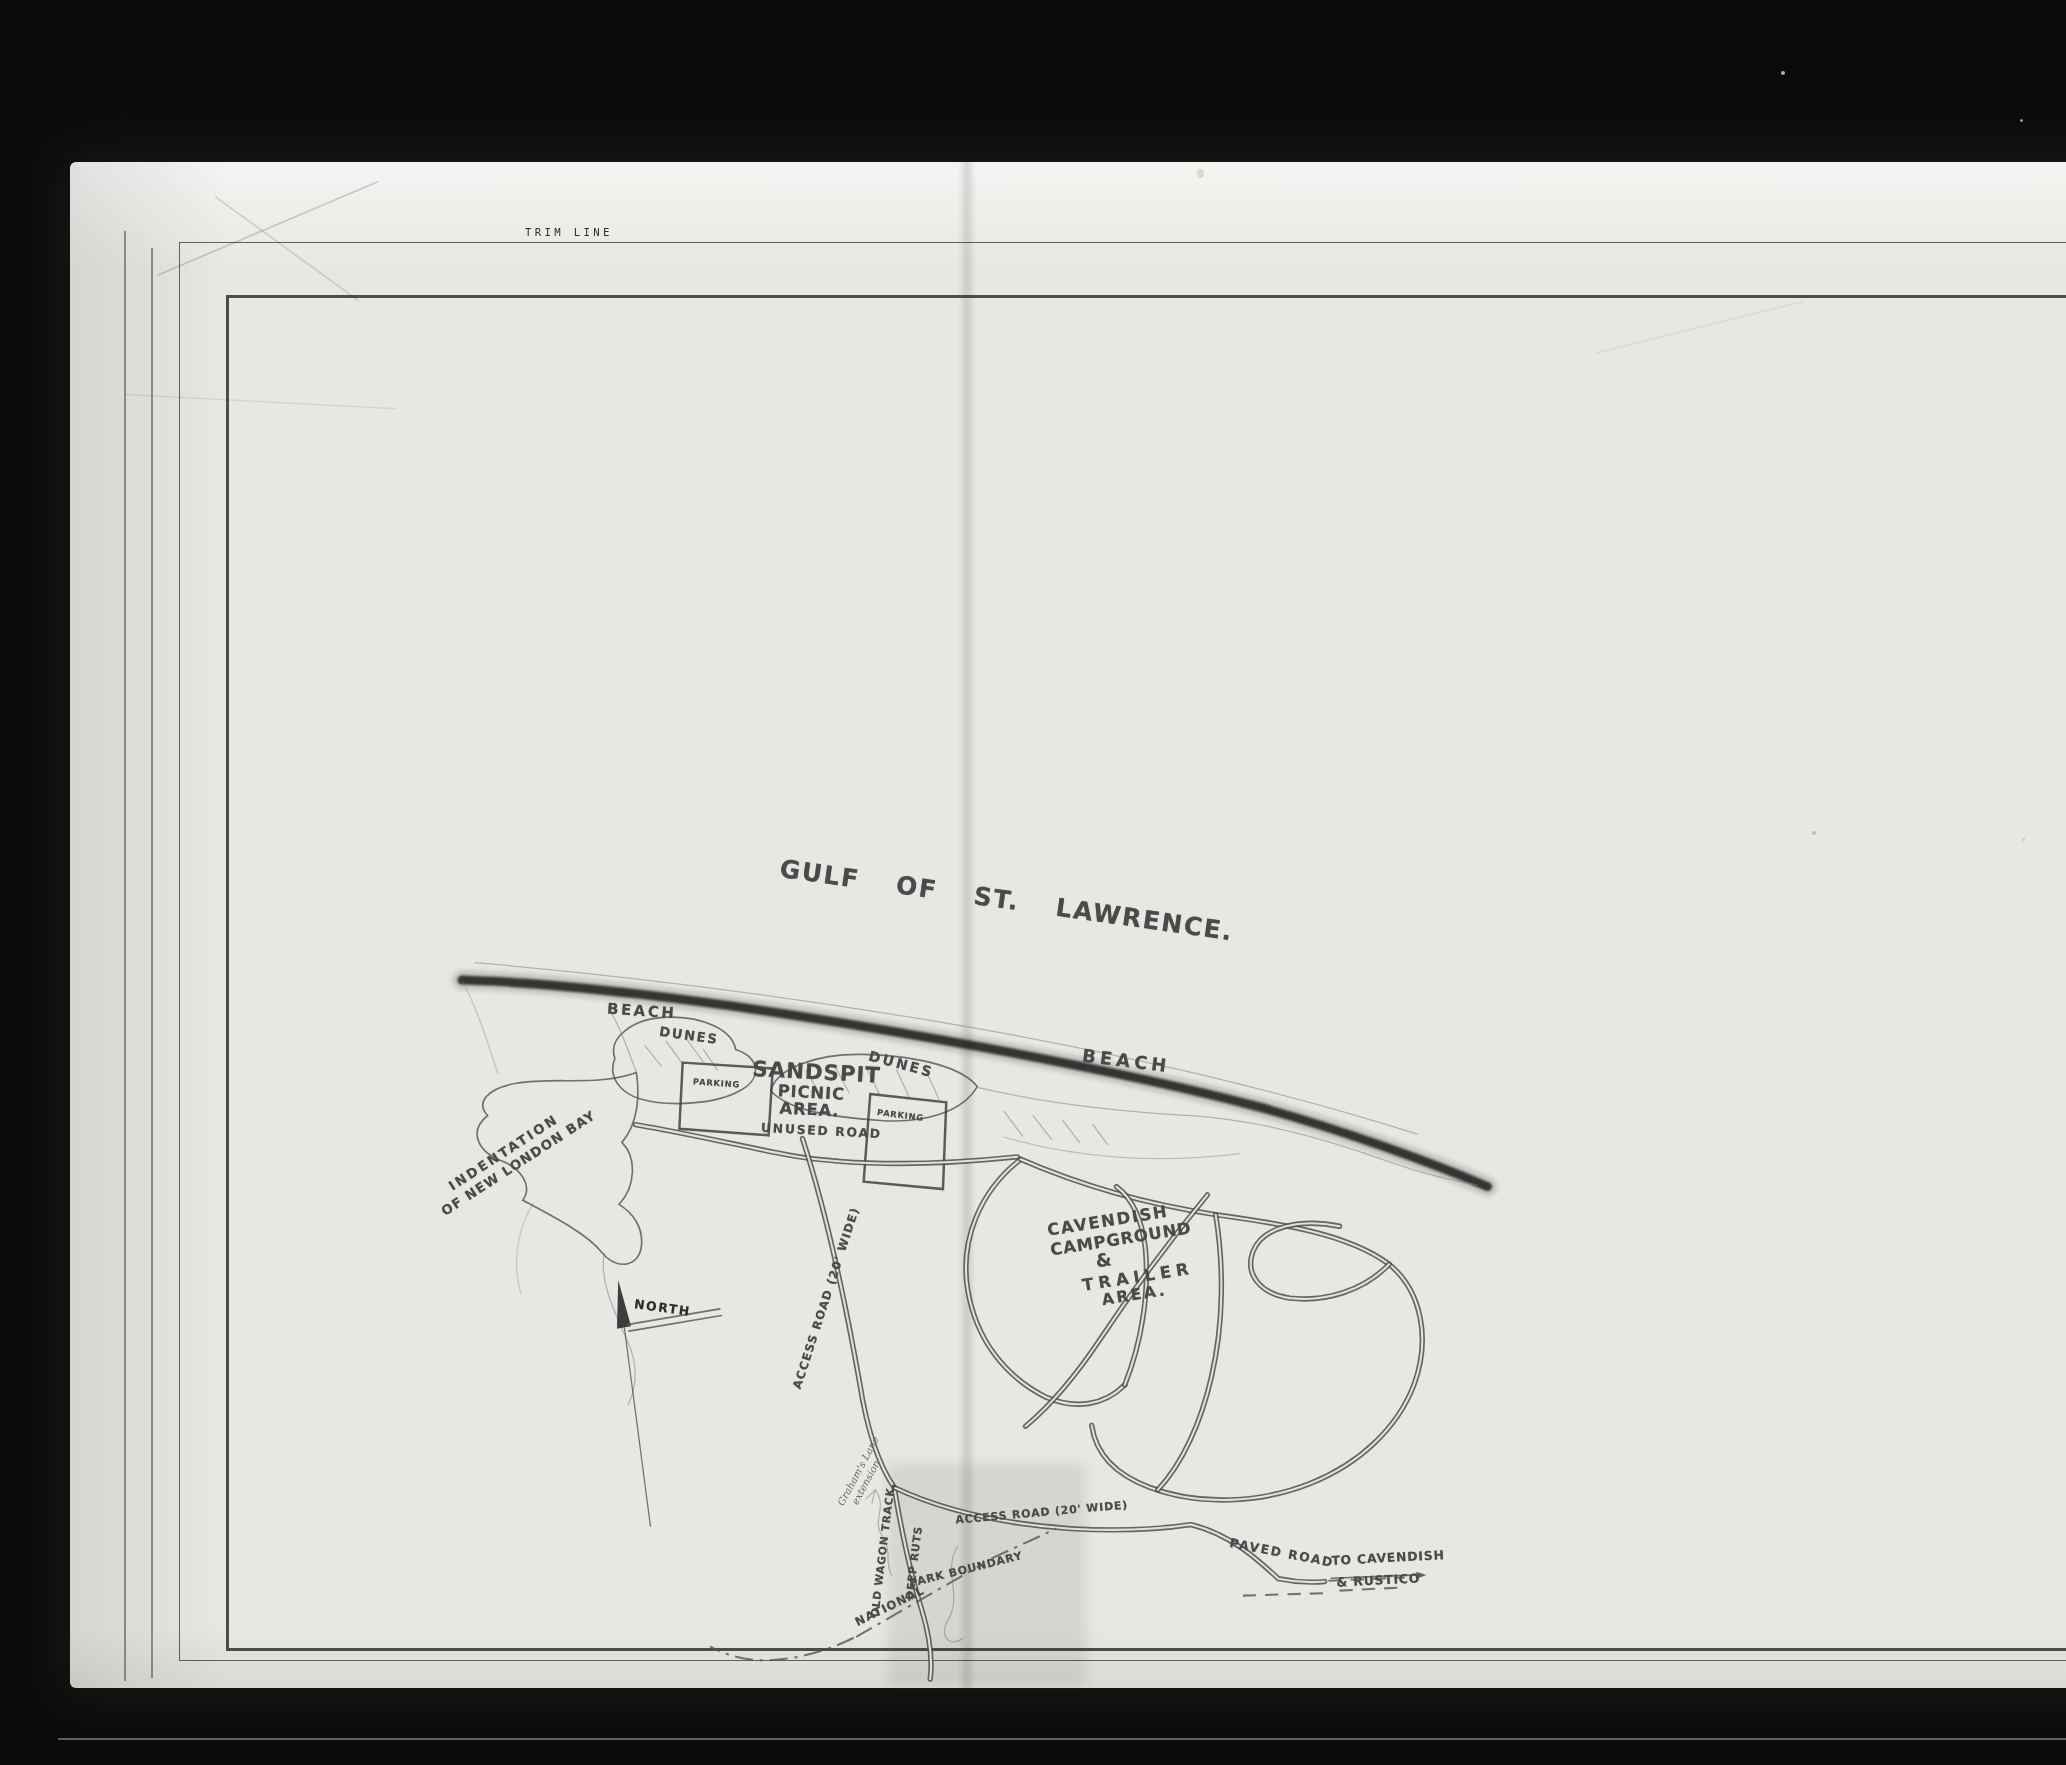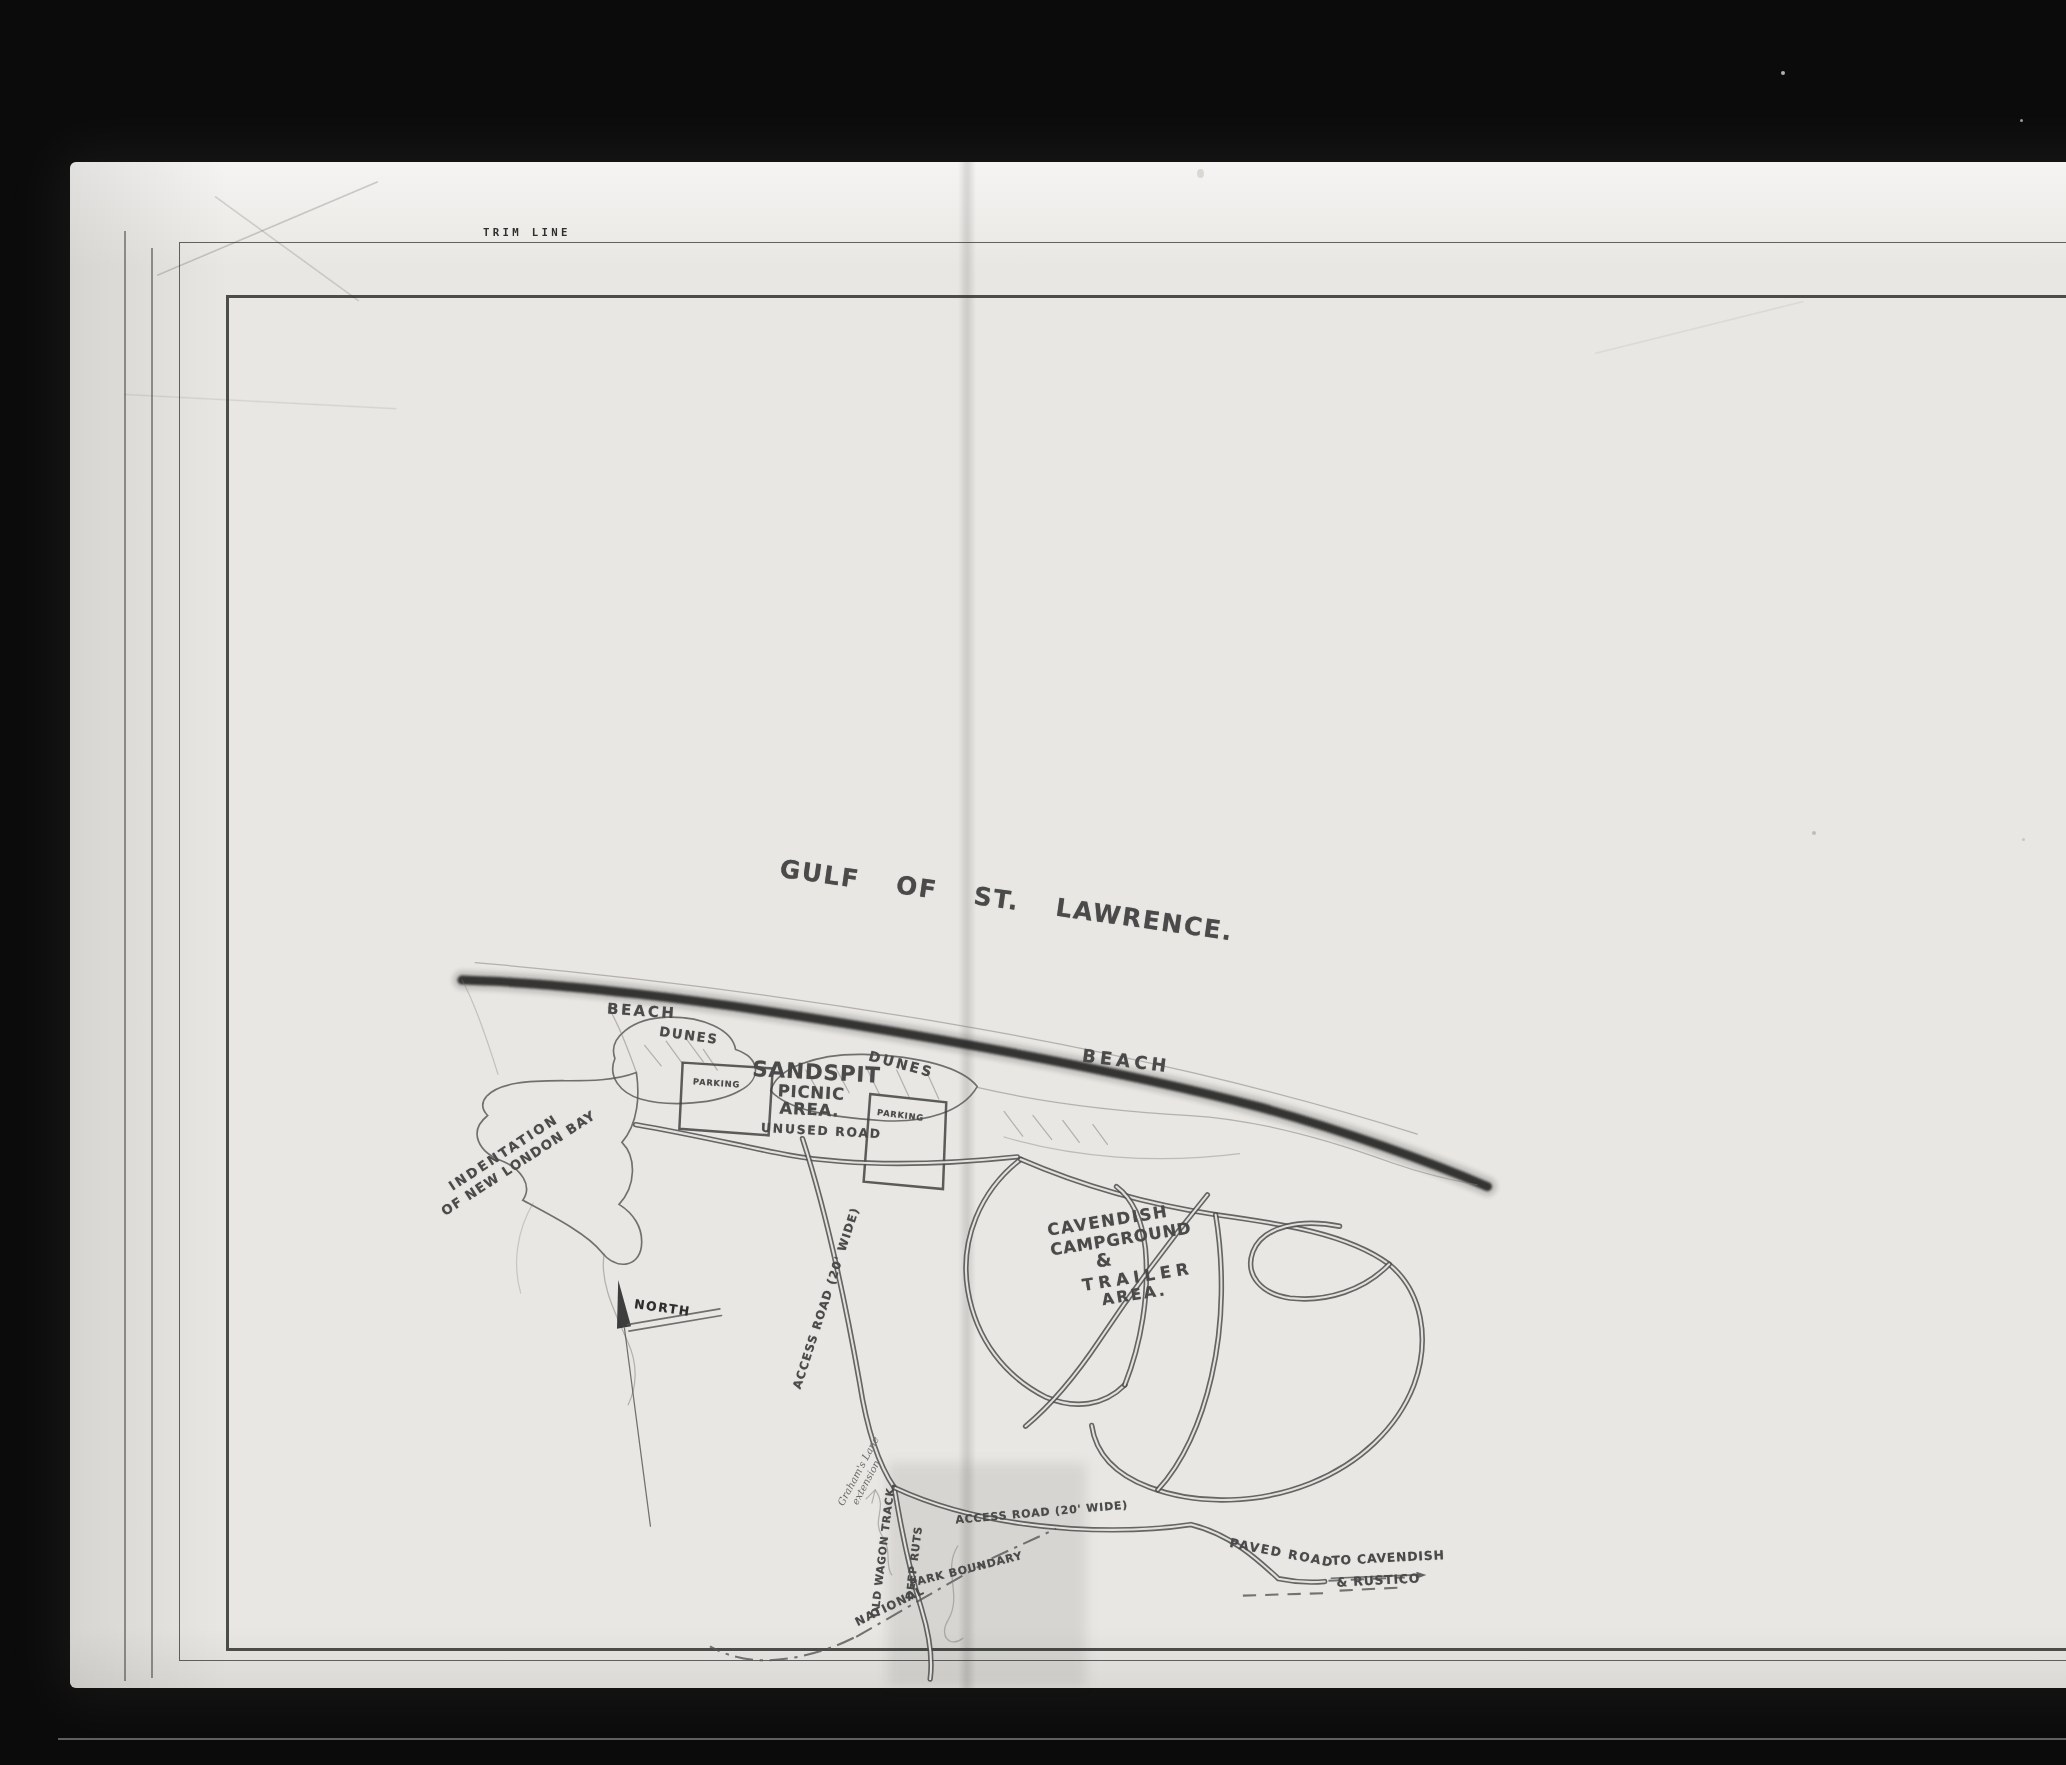--- a/index.html
+++ b/index.html
@@ -229,21 +229,21 @@
 
   <div class="hand" style="left:955px;top:1506px;font-size:11px;letter-spacing:0.8px;transform:rotate(-5deg);">ACCESS ROAD (20' WIDE)</div>
 
   <div class="hand" style="left:1229px;top:1545px;font-size:12.4px;letter-spacing:1.7px;transform:rotate(11deg);">PAVED ROAD</div>
 
   <div class="hand" style="left:1331px;top:1553px;transform:rotate(-3deg);transform-origin:left top;">
     <div style="font-size:12.4px;letter-spacing:0.8px;">TO CAVENDISH</div>
     <div style="font-size:12.4px;letter-spacing:0.8px;margin-top:7.4px;margin-left:4.1px;">&amp; RUSTICO</div>
   </div>
 
-  <div class="printed mono" style="left:483px;top:226px;font-size:10.7px;letter-spacing:3.3px;font-weight:700;filter:blur(0.2px);">TRIM LINE</div>
+  <div class="printed mono" style="left:525px;top:226px;font-size:10.7px;letter-spacing:3.3px;font-weight:400;filter:blur(0.2px);">TRIM LINE</div>
   <div class="pivot" style="left:2310px;top:1380px;">
     
   </div>
 
   <div class="pivot" style="left:2657px;top:393px;">
     
   </div>
 
   <div class="pivot" style="left:2612px;top:1083px;">
     

